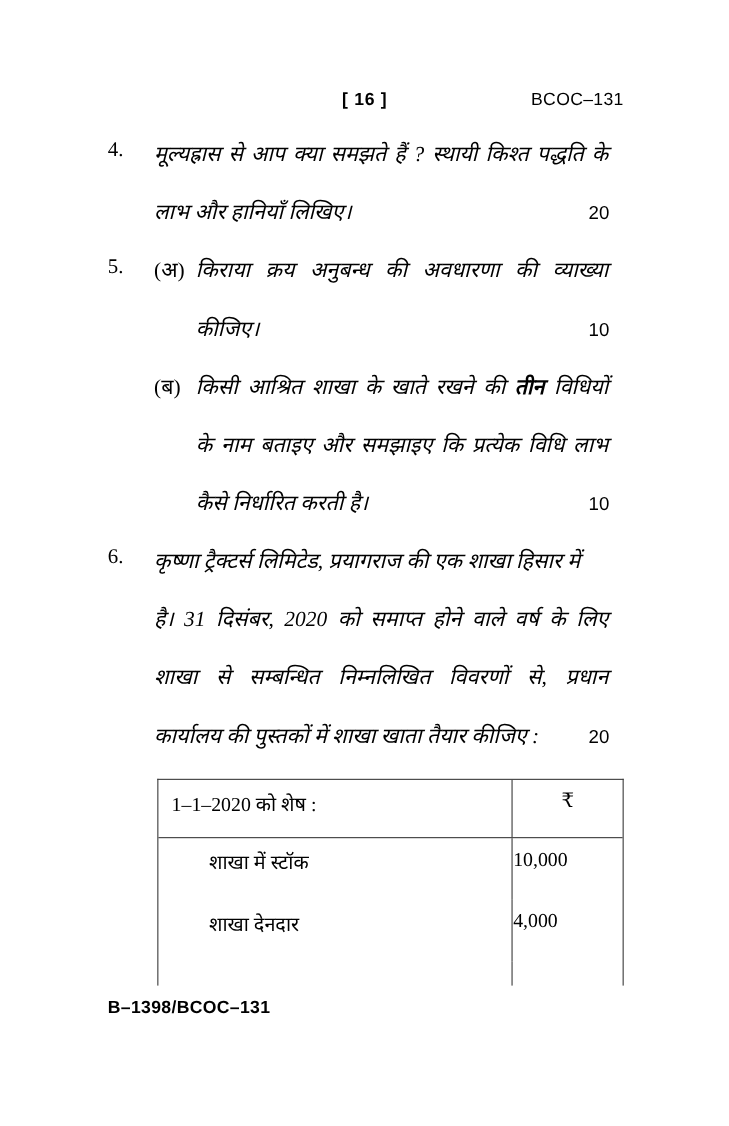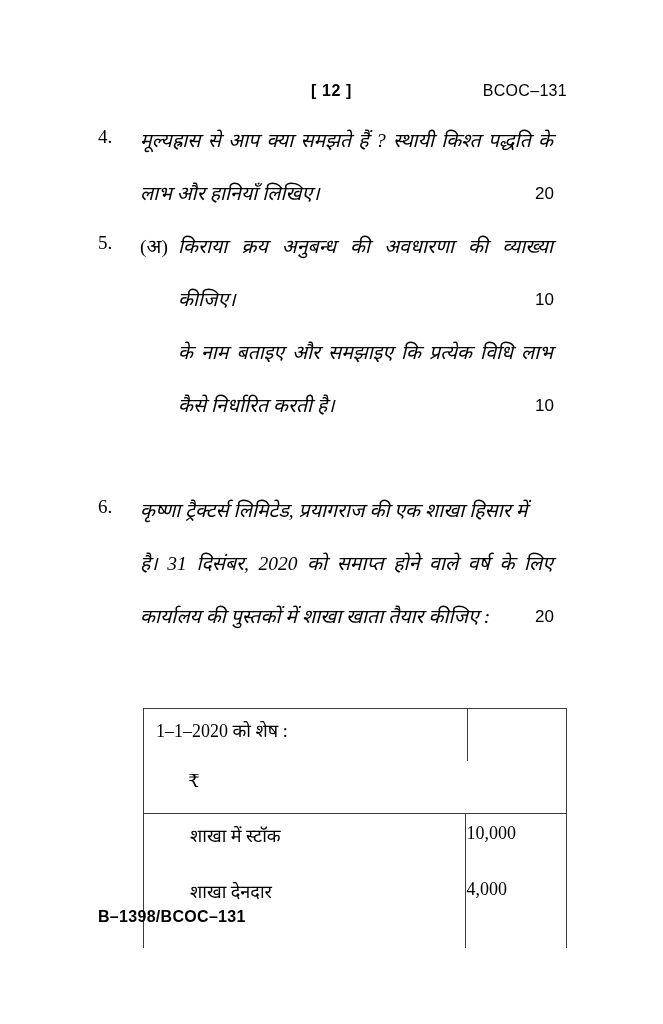--- a/index.html
+++ b/index.html
@@ -116,21 +116,20 @@
     border-bottom: none;
     box-sizing: border-box;
   }
   .acct-row {
     display: flex;
     width: 100%;
     box-sizing: border-box;
   }
   .acct-row.head {
     border-bottom: 1.4px solid #3a3a3a;
-    flex-direction: column;
   }
   .cell-label {
     width: 324px;
     box-sizing: border-box;
     border-right: 1.4px solid #3a3a3a;
     font-size: 18px;
     padding: 9px 0 9px 12px;
     height: 52px;
   }
   .cell-label.indent {
@@ -164,21 +163,21 @@
     font-size: 16px;
     letter-spacing: 0.3px;
   }
 </style>
 </head>
 <body>
 
 <div class="page">
 
   <div class="pg-header">
-    <div class="pg-num">[ 12 ]</div>
+    <div class="pg-num">[ 16 ]</div>
     <div class="paper-code">BCOC–131</div>
   </div>
 
   <div class="q-block" style="top:126px;">
     <div class="q-num">4.</div>
     <div class="q-lines">
       <div class="q-line justify">
         <span class="txt">मूल्यह्रास से आप क्या समझते हैं ? स्थायी किश्त पद्धति के</span>
       </div>
       <div class="q-line">
@@ -193,40 +192,46 @@
     <div class="q-lines">
 
       <div class="q-line">
         <span class="subpart-label">(अ)</span><span class="txt" style="display:inline-block;width:375px;text-align:justify;text-align-last:justify;">किराया क्रय अनुबन्ध की अवधारणा की व्याख्या</span>
       </div>
       <div class="q-line indent-line">
         <span class="txt">कीजिए।</span>
         <span class="marks">10</span>
       </div>
 
+      <div class="q-line">
+        <span class="subpart-label">(ब)</span><span class="txt" style="display:inline-block;width:375px;text-align:justify;text-align-last:justify;">किसी आश्रित शाखा के खाते रखने की <span class="bold-word">तीन</span> विधियों</span>
+      </div>
       <div class="q-line indent-line">
         <span class="txt" style="display:inline-block;width:375px;text-align:justify;text-align-last:justify;">के नाम बताइए और समझाइए कि प्रत्येक विधि लाभ</span>
       </div>
       <div class="q-line indent-line">
         <span class="txt">कैसे निर्धारित करती है।</span>
         <span class="marks">10</span>
       </div>
 
     </div>
   </div>
 
   <div class="q-block" style="top:496px;">
     <div class="q-num">6.</div>
     <div class="q-lines">
       <div class="q-line">
         <span class="txt">कृष्णा ट्रैक्टर्स लिमिटेड, प्रयागराज की एक शाखा हिसार में</span>
       </div>
       <div class="q-line justify">
         <span class="txt">है। 31 दिसंबर, 2020 को समाप्त होने वाले वर्ष के लिए</span>
       </div>
+      <div class="q-line justify">
+        <span class="txt">शाखा से सम्बन्धित निम्नलिखित विवरणों से, प्रधान</span>
+      </div>
       <div class="q-line">
         <span class="txt">कार्यालय की पुस्तकों में शाखा खाता तैयार कीजिए :</span>
         <span class="marks">20</span>
       </div>
     </div>
   </div>
 
   <div class="acct-table">
 
     <div class="acct-row head">

